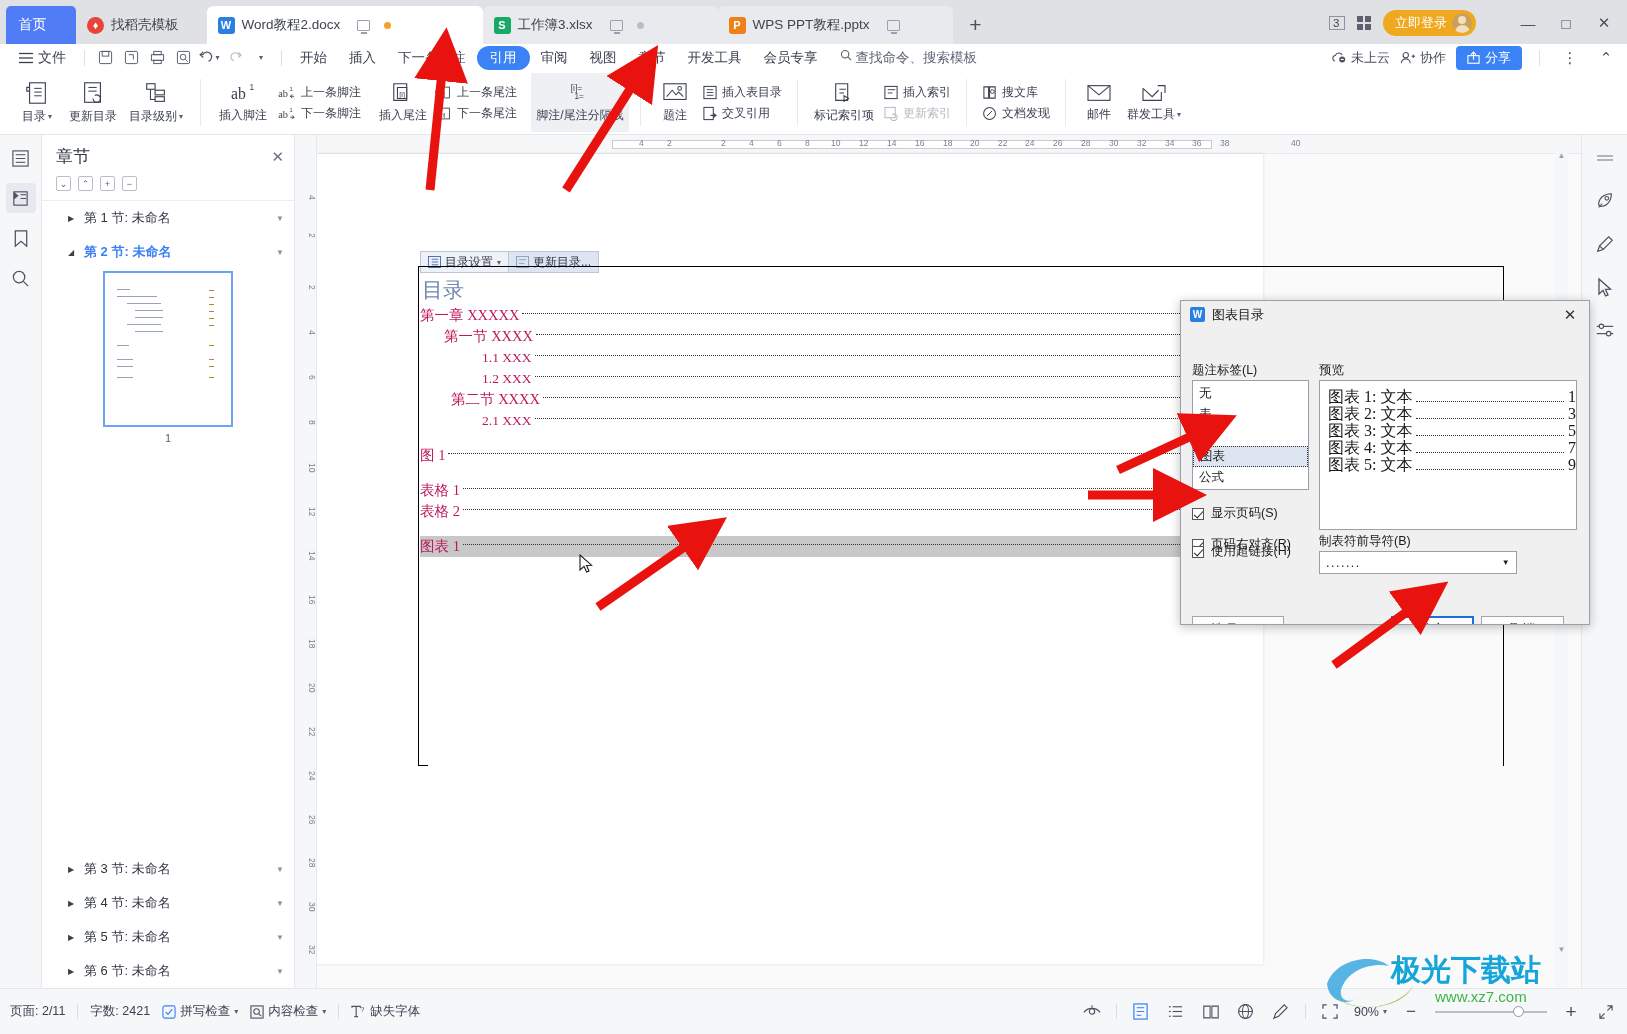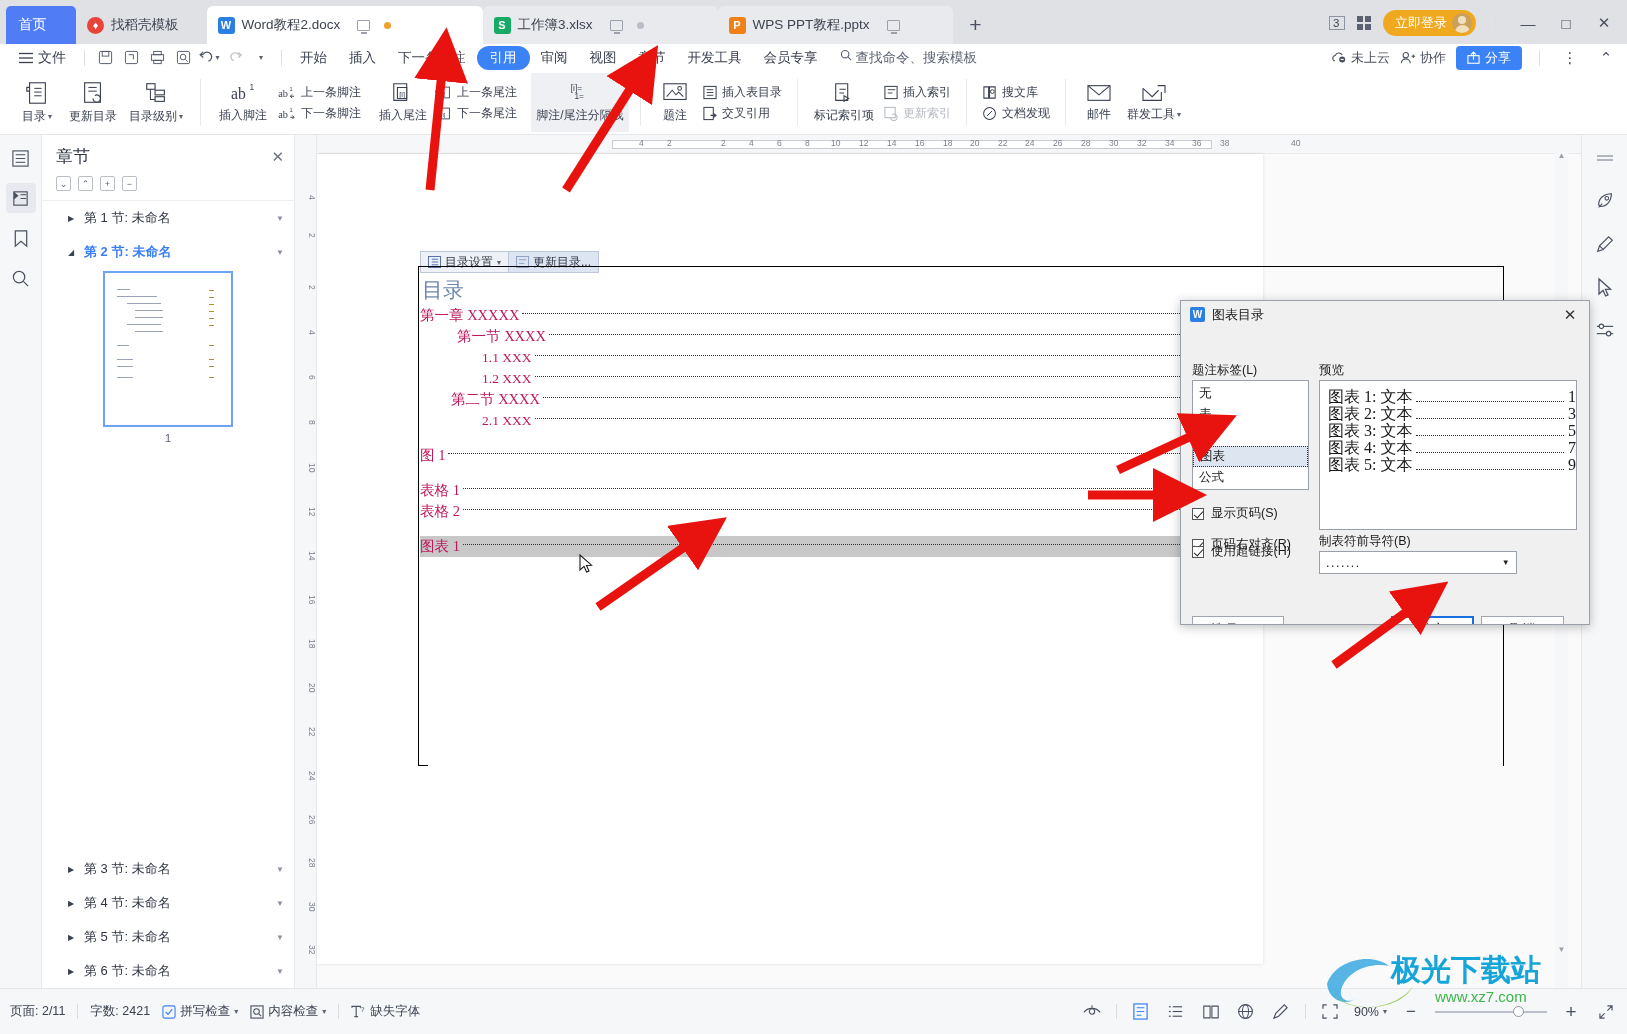--- a/index.html
+++ b/index.html
@@ -827,21 +827,21 @@
       <div id="page-frame-b"></div>
 
       <div id="tocbox" style="left:103px; top:122px; width:1084px;">
         <div id="toc-title">目录</div>
 
         <div class="tocline">
           <span class="txt">第一章  XXXXX</span>
           <span class="dots"></span>
           <span class="pg">5</span>
         </div>
-        <div class="tocline" style="padding-left:37px">
+        <div class="tocline" style="padding-left:24px">
           <span class="txt">第一节  XXXX</span>
           <span class="dots"></span>
           <span class="pg">5</span>
         </div>
         <div class="tocline" style="padding-left:62px; font-size:13.5px">
           <span class="txt">1.1 XXX</span>
           <span class="dots"></span>
           <span class="pg">5</span>
         </div>
         <div class="tocline" style="padding-left:62px; font-size:13.5px">

